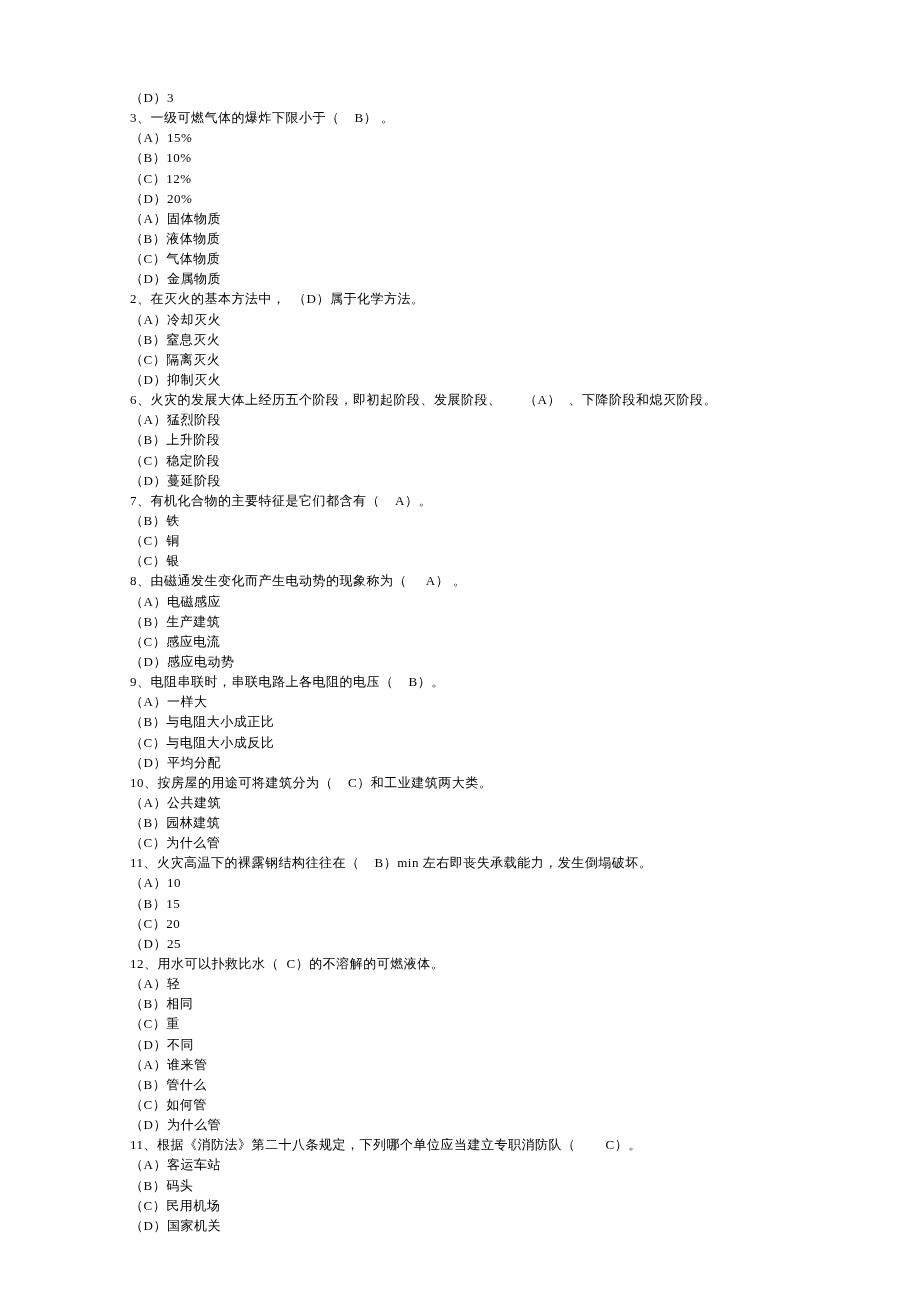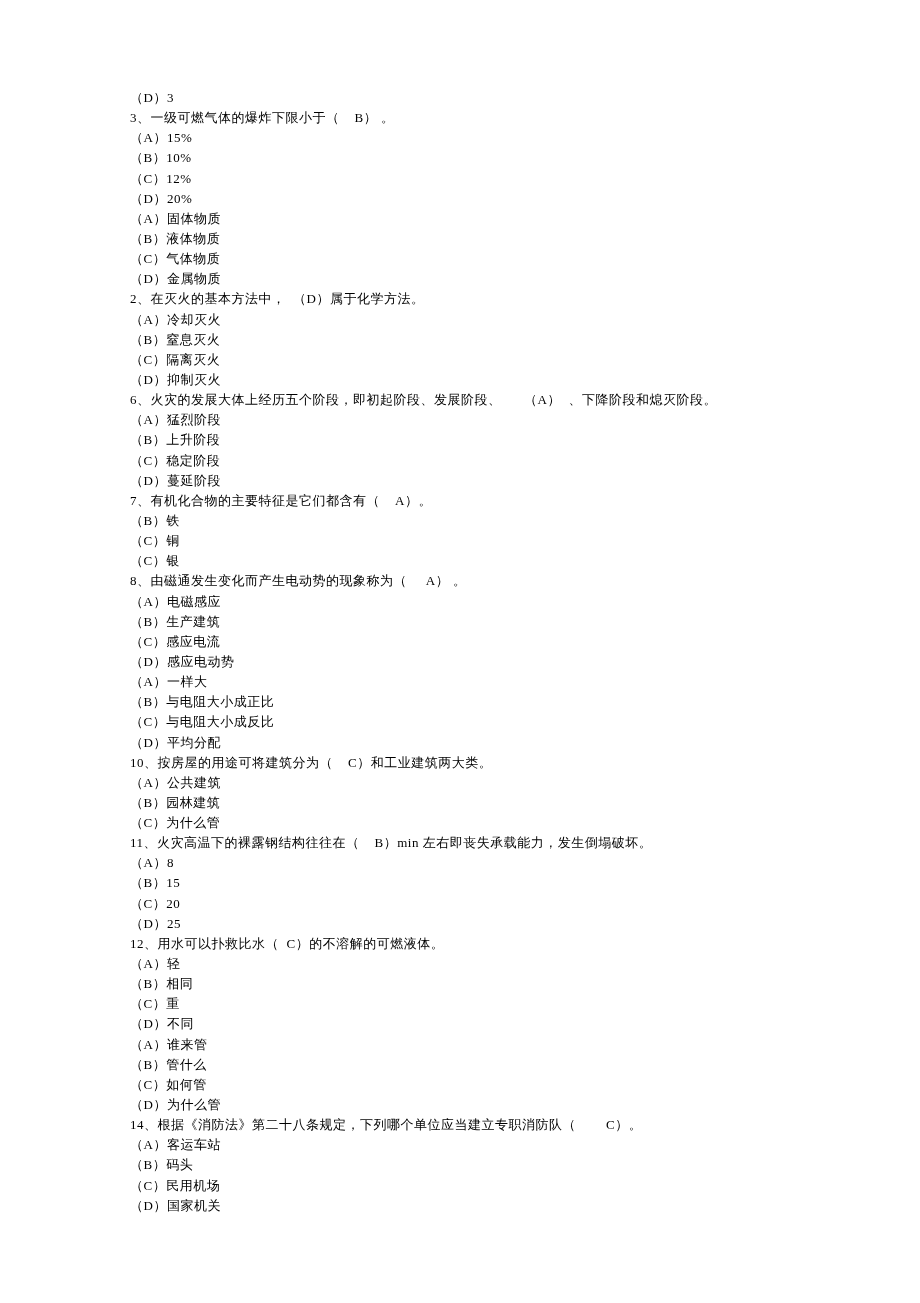--- a/index.html
+++ b/index.html
@@ -46,40 +46,41 @@
     <div class="line">（D）蔓延阶段</div>
     <div class="line">7、有机化合物的主要特征是它们都含有（    A）。</div>
     <div class="line">（B）铁</div>
     <div class="line">（C）铜</div>
     <div class="line">（C）银</div>
     <div class="line">8、由磁通发生变化而产生电动势的现象称为（     A） 。</div>
     <div class="line">（A）电磁感应</div>
     <div class="line">（B）生产建筑</div>
     <div class="line">（C）感应电流</div>
     <div class="line">（D）感应电动势</div>
+    <div class="line">9、电阻串联时，串联电路上各电阻的电压（    B）。</div>
     <div class="line">（A）一样大</div>
     <div class="line">（B）与电阻大小成正比</div>
     <div class="line">（C）与电阻大小成反比</div>
     <div class="line">（D）平均分配</div>
     <div class="line">10、按房屋的用途可将建筑分为（    C）和工业建筑两大类。</div>
     <div class="line">（A）公共建筑</div>
     <div class="line">（B）园林建筑</div>
     <div class="line">（C）为什么管</div>
     <div class="line">11、火灾高温下的裸露钢结构往往在（    B）min 左右即丧失承载能力，发生倒塌破坏。</div>
-    <div class="line">（A）8</div>
+    <div class="line">（A）10</div>
     <div class="line">（B）15</div>
     <div class="line">（C）20</div>
     <div class="line">（D）25</div>
     <div class="line">12、用水可以扑救比水（  C）的不溶解的可燃液体。</div>
     <div class="line">（A）轻</div>
     <div class="line">（B）相同</div>
     <div class="line">（C）重</div>
     <div class="line">（D）不同</div>
     <div class="line">（A）谁来管</div>
     <div class="line">（B）管什么</div>
     <div class="line">（C）如何管</div>
     <div class="line">（D）为什么管</div>
-    <div class="line">14、根据《消防法》第二十八条规定，下列哪个单位应当建立专职消防队（        C）。</div>
+    <div class="line">11、根据《消防法》第二十八条规定，下列哪个单位应当建立专职消防队（        C）。</div>
     <div class="line">（A）客运车站</div>
     <div class="line">（B）码头</div>
     <div class="line">（C）民用机场</div>
     <div class="line">（D）国家机关</div>
   </div>
 
 </body></html>

